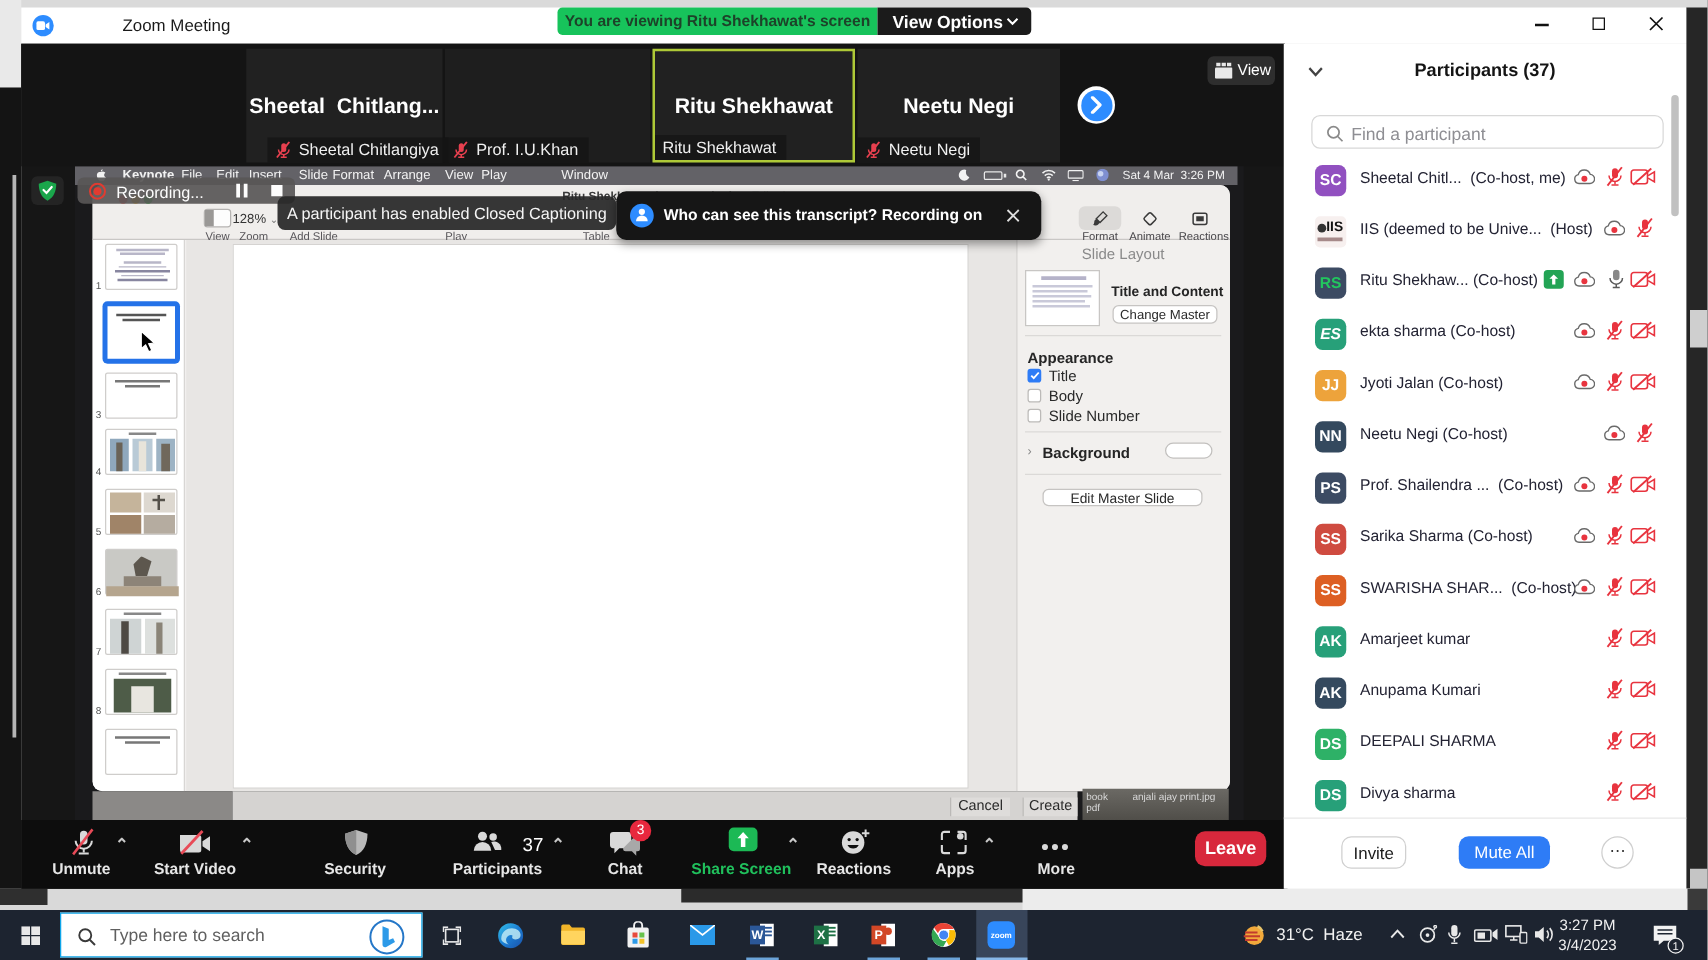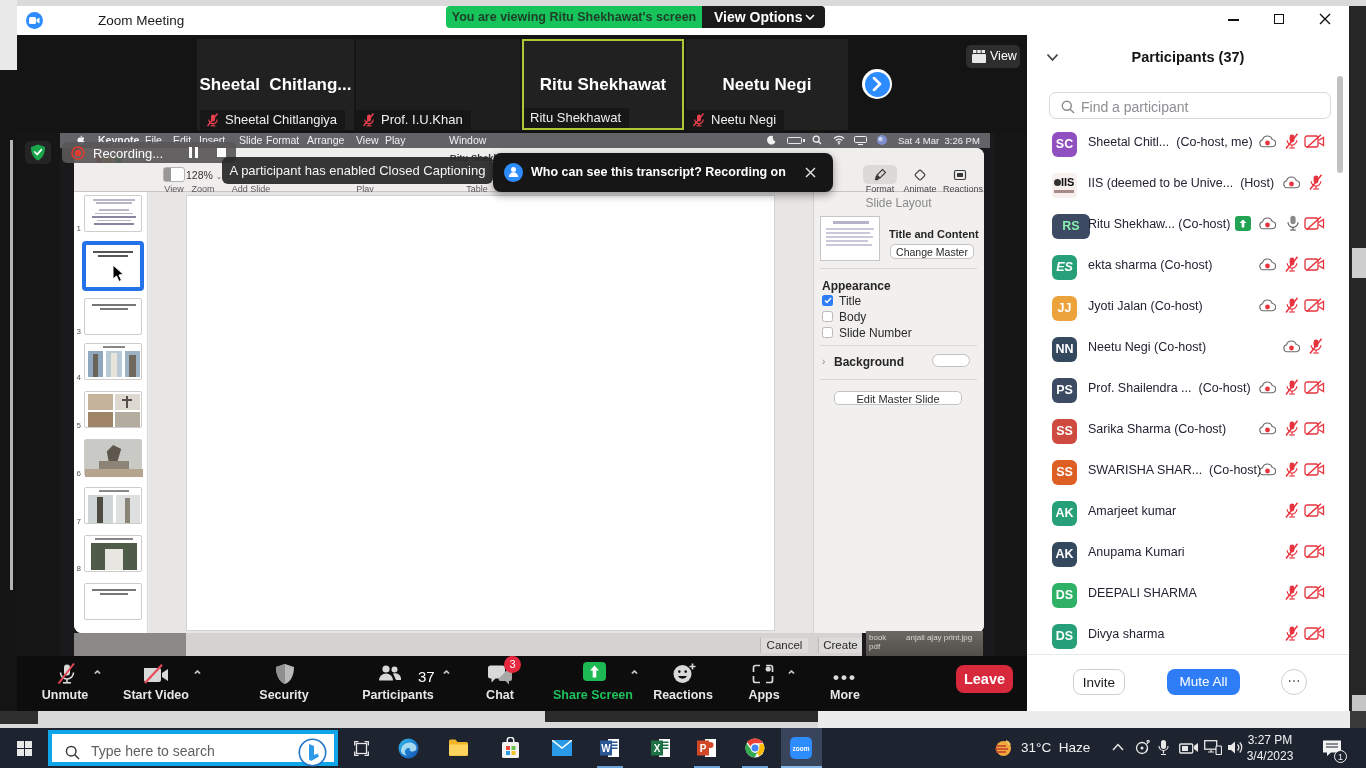--- a/index.html
+++ b/index.html
@@ -56,21 +56,21 @@
 <div id="strip" class="abs" style="left:17px;top:35px;width:1011px;height:98px;background:#141414;"></div>
 
 <div class="abs" style="left:197px;top:39px;width:157px;height:91px;background:#212121;"></div>
 <div class="abs" style="left:356px;top:39px;width:164px;height:91px;background:#1e1e1e;"></div>
 <div class="abs" style="left:522px;top:39px;width:162px;height:91px;background:#212121;border:2px solid #aec937;"></div>
 <div class="abs" style="left:686px;top:39px;width:162px;height:91px;background:#212121;"></div>
 <div class="abs" style="left:197px;top:75px;width:157px;height:20px;color:#fff;font-weight:bold;font-size:17px;text-align:center;">Sheetal&nbsp; Chitlang...</div>
 <div class="abs" style="left:522px;top:75px;width:162px;height:20px;color:#fff;font-weight:bold;font-size:17px;text-align:center;">Ritu Shekhawat</div>
 <div class="abs" style="left:686px;top:75px;width:162px;height:20px;color:#fff;font-weight:bold;font-size:17px;text-align:center;">Neetu Negi</div>
 
-<div class="abs lbl" style="left:200px;top:110px;">
+<div class="abs lbl" style="left:214px;top:110px;">
     <svg width="14" height="14" viewBox="0 0 14 14">
       <g stroke="#e8404f" fill="#e8404f">
         <rect x="5" y="1.5" width="4" height="7" rx="2" stroke="none"></rect>
         <path d="M2.8 6.5 a4.2 4.2 0 0 0 8.4 0" fill="none" stroke-width="1.2"></path>
         <line x1="7" y1="10.7" x2="7" y2="12.6" stroke-width="1.2"></line>
         <line x1="4.6" y1="12.8" x2="9.4" y2="12.8" stroke-width="1.2"></line>
       </g>
       <line x1="1.5" y1="13" x2="11.5" y2="0.5" stroke="#e8404f" stroke-width="1.4"></line>
     </svg>
     <span>Sheetal Chitlangiya</span>
@@ -465,21 +465,21 @@
     </svg>
   <svg class="abs" style="left:281px;top:139px;" width="16" height="17" viewBox="0 0 16 17">
       <g stroke="#e8343f" fill="#e8343f">
         <rect x="5.6" y="1.5" width="4.8" height="8" rx="2.4" stroke="none"></rect>
         <path d="M3.2 7.3 a4.8 4.8 0 0 0 9.6 0" fill="none" stroke-width="1.2"></path>
         <line x1="8" y1="12.3" x2="8" y2="14.6" stroke-width="1.2"></line>
         <line x1="5.2" y1="15" x2="10.8" y2="15" stroke-width="1.2"></line>
       </g>
       <line x1="2" y1="15.5" x2="13.5" y2="0.8" stroke="#e8343f" stroke-width="1.5"></line>
     </svg>
-  <div class="abs" style="left:25px;top:179px;width:38px;height:25px;border-radius:6px;background:#3c4b63;color:#86efac;font-size:12.5px;font-weight:bold;text-align:center;line-height:25px;">RS</div>
+  <div class="abs" style="left:25px;top:179px;width:25px;height:25px;border-radius:6px;background:#3c4b63;color:#22c55e;font-size:12.5px;font-weight:bold;text-align:center;line-height:25px;">RS</div>
   <div class="abs" style="left:61px;top:182px;font-size:12.5px;color:#232333;white-space:nowrap;">Ritu Shekhaw... (Co-host)</div>
   <div class="abs" style="left:208px;top:181px;width:16px;height:15px;background:#23a455;border-radius:3px;"></div>
     <svg class="abs" style="left:212px;top:184px;" width="8" height="9" viewBox="0 0 8 9">
       <path d="M4 0.5 L7.5 4 H5.3 V8.5 H2.7 V4 H0.5 Z" fill="#fff"></path>
     </svg>
   <svg class="abs" style="left:232px;top:182px;" width="17" height="13" viewBox="0 0 17 13">
       <path d="M4.2 11.8 a3.6 3.6 0 0 1 -0.6 -7.1 a5 5 0 0 1 9.6 -0.2 a3.3 3.3 0 0 1 -0.4 7.3 Z" fill="#fff" stroke="#6a6a6a" stroke-width="1.1"></path>
       <circle cx="8.5" cy="8" r="2.4" fill="#e8343f"></circle>
     </svg>
   <svg class="abs" style="left:259px;top:180px;" width="14" height="17" viewBox="0 0 14 17">
@@ -701,21 +701,21 @@
   <div class="abs" style="left:310px;top:41px;width:6px;height:97px;background:#c1c1c1;border-radius:3px;"></div>
 </div>
 
 <div id="taskbar" class="abs" style="left:0;top:728px;width:1366px;height:40px;background:#1d2430;font-family:'Liberation Sans',sans-serif;">
   <svg class="abs" style="left:17px;top:13px;" width="15" height="15" viewBox="0 0 15 15">
       <rect x="0" y="0" width="7" height="7" fill="#e8e8e8"></rect>
       <rect x="8" y="0" width="7" height="7" fill="#e8e8e8"></rect>
       <rect x="0" y="8" width="7" height="7" fill="#e8e8e8"></rect>
       <rect x="8" y="8" width="7" height="7" fill="#e8e8e8"></rect>
     </svg>
-  <div class="abs" style="left:48px;top:2px;width:290px;height:36px;background:#ffffff;border:4px solid #0ea5e9;">
+  <div class="abs" style="left:48px;top:2px;width:290px;height:36px;background:#ffffff;border:1px solid #0ea5e9;">
     <svg class="abs" style="left:13px;top:11px;" width="15" height="15" viewBox="0 0 15 15">
         <circle cx="6.2" cy="6.2" r="4.8" stroke="#3a3a3a" stroke-width="1.5" fill="none"></circle>
         <line x1="9.8" y1="9.8" x2="14" y2="14" stroke="#3a3a3a" stroke-width="1.5"></line>
       </svg>
     <span class="abs" style="left:39px;top:9px;font-size:14px;color:#5f5f5f;">Type here to search</span>
     <svg class="abs" style="left:246px;top:4px;" width="29" height="29" viewBox="0 0 29 29">
         <circle cx="14.5" cy="14.5" r="13.2" fill="#fff" stroke="#2577c8" stroke-width="1.6"></circle>
         <path d="M11 6 l5 2 v9 l3.5 -1.5 1.5 3 -7 4 c-1.5 0.8 -3 -0.3 -3 -2 Z" fill="#2d9ae8"></path>
       </svg>
   </div>

